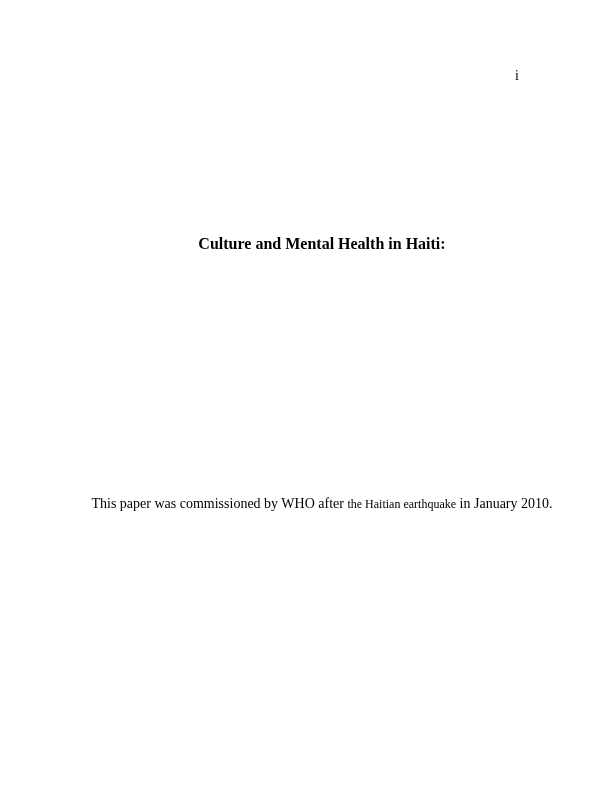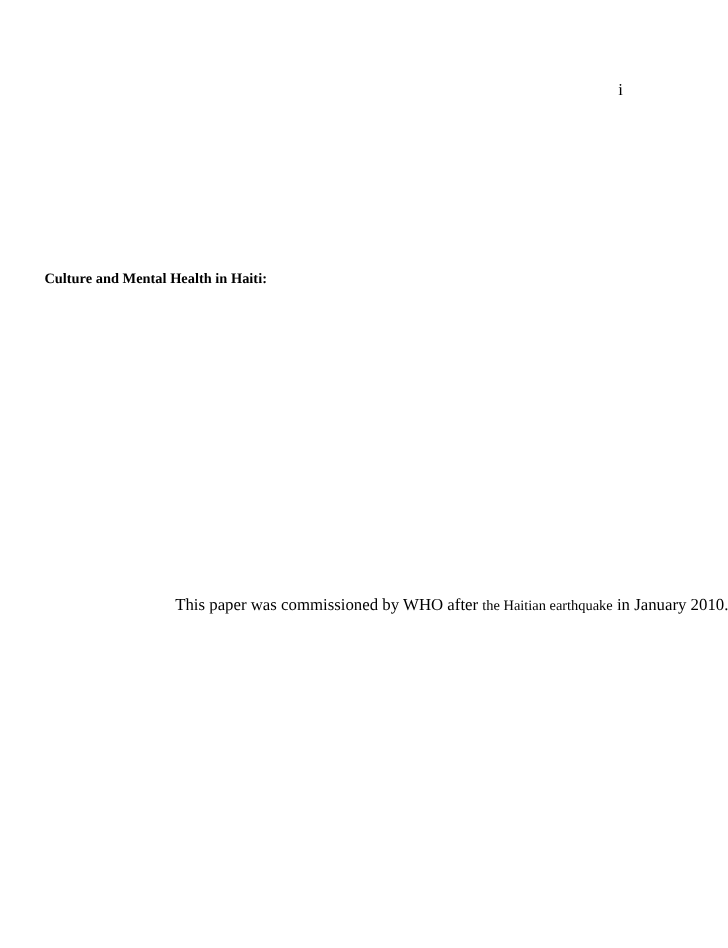--- a/index.html
+++ b/index.html
@@ -20,35 +20,35 @@
     position: absolute;
     top: 68px;
     left: 489px;
     width: 30px;
     text-align: right;
     font-size: 14px;
     line-height: 16px;
   }
   .doc-title {
     position: absolute;
-    top: 221px;
+    top: 233px;
     left: 37px;
     width: 570px;
-    text-align: left;
+    text-align: center;
     font-weight: bold;
-    font-size: 12px;
+    font-size: 16px;
     line-height: 22px;
   }
   .commission-note {
     position: absolute;
     top: 493px;
     left: 37px;
     width: 570px;
     margin: 0;
-    text-align: right;
+    text-align: center;
     font-size: 14px;
     line-height: 22px;
   }
   .commission-note .small-text {
     font-size: 12px;
   }
 </style>
 </head>
 <body>
 

